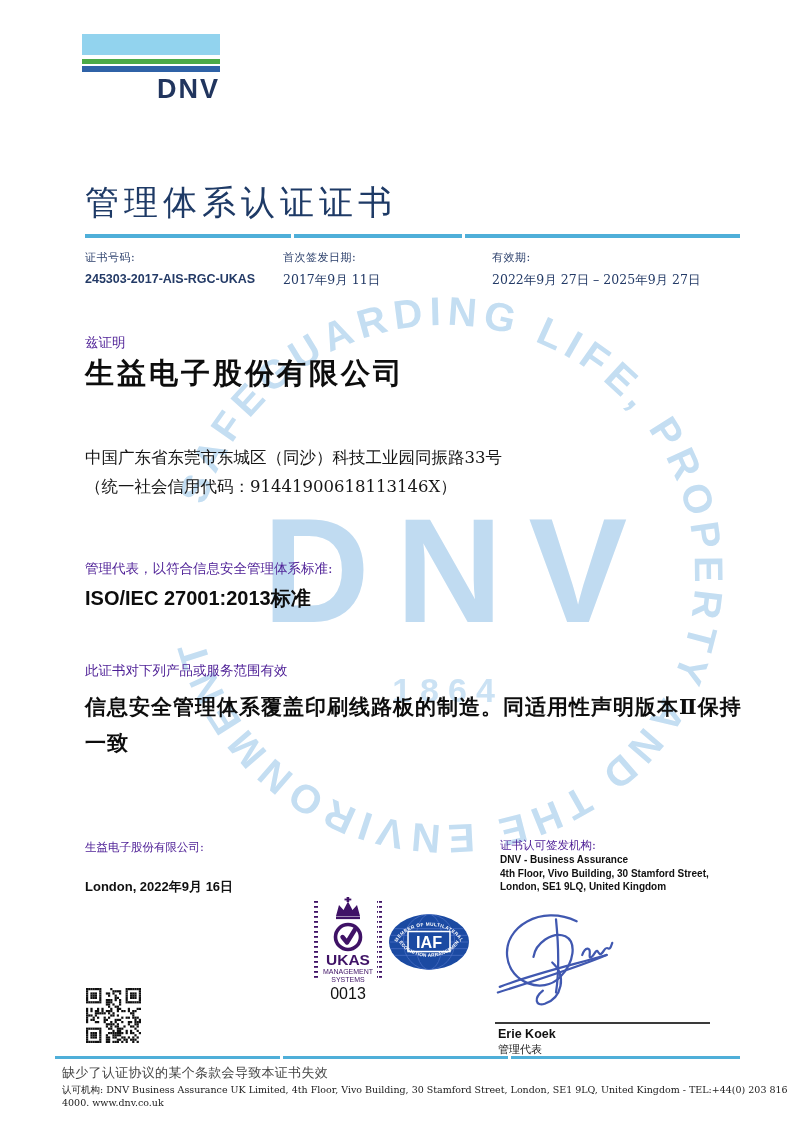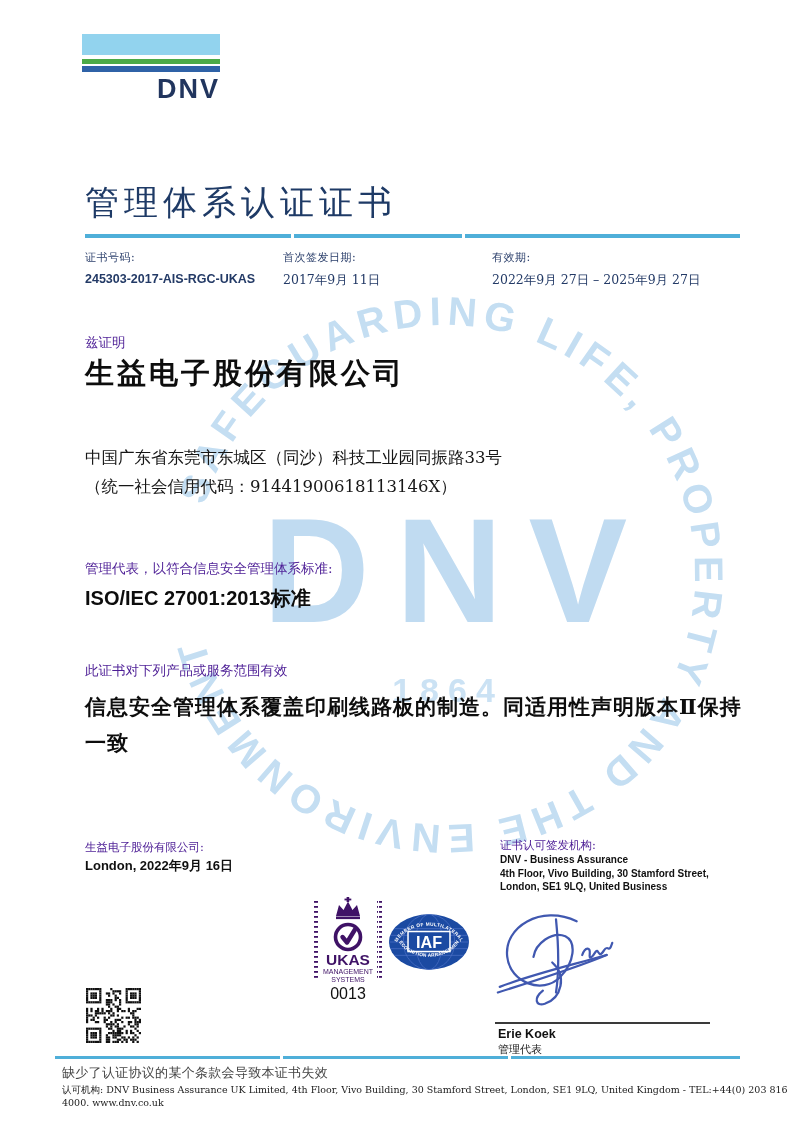--- a/index.html
+++ b/index.html
@@ -46,21 +46,21 @@
   .lead{font-size:13.5px;color:#4c1d95;}
   .company-name{
     position:absolute;left:85px;top:354px;
     font-size:29px;font-weight:700;color:#0d0d0d;letter-spacing:3px;
   }
   .address{position:absolute;left:85px;top:443px;font-size:16.5px;color:#161616;line-height:29px;}
 
   .standard-name{margin-top:7px;font-size:20px;font-weight:700;color:#0d0d0d;}
   .scope-text{margin-top:9px;font-size:21px;font-weight:700;color:#0d0d0d;line-height:36px;letter-spacing:1px;}
 
-  .issue-value{margin-top:2px;font-size:13px;font-weight:700;color:#101010;}
+  .issue-value{margin-top:23px;font-size:13px;font-weight:700;color:#101010;}
   .issuer-line{font-size:10px;font-weight:700;color:#101010;line-height:13.5px;}
 
   .ukas-number{position:absolute;left:313px;top:985px;width:70px;text-align:center;font-size:16px;color:#111;}
 
   .sig-line{position:absolute;left:495px;top:1022px;width:215px;height:2px;background:#3a3a3a;}
   .sig-name{position:absolute;left:498px;top:1027px;font-size:12.5px;font-weight:700;color:#101010;}
   .sig-title{position:absolute;left:498px;top:1042px;font-size:11px;color:#222;}
 
   .footer-line1{position:absolute;left:62px;top:1064px;font-size:13px;color:#454545;letter-spacing:0.3px;}
   .footer-line2{position:absolute;left:62px;top:1084px;font-size:9.5px;color:#202020;}
@@ -129,21 +129,21 @@
 
     <div class="abs" style="left:85px;top:840px;">
       <div class="lead serif" style="font-size:11.5px;">生益电子股份有限公司:</div>
       <div class="issue-value sans">London, 2022年9月 16日</div>
     </div>
 
     <div class="abs" style="left:500px;top:838px;">
       <div class="lead serif" style="font-size:11.5px;margin-bottom:0;">证书认可签发机构:</div>
       <div class="issuer-line">DNV - Business Assurance</div>
       <div class="issuer-line">4th Floor, Vivo Building, 30 Stamford Street,</div>
-      <div class="issuer-line">London, SE1 9LQ, United Business</div>
+      <div class="issuer-line">London, SE1 9LQ, United Kingdom</div>
     </div>
 
     <svg class="abs" style="left:313px;top:896px;" width="70" height="88" viewBox="0 0 70 88">
       <defs>
         <pattern id="ticks" width="6" height="5" patternUnits="userSpaceOnUse">
           <rect width="5" height="1.8" fill="#3f1266"></rect>
         </pattern>
       </defs>
       <rect x="1" y="3" width="5" height="82" fill="url(#ticks)"></rect>
       <rect x="64" y="3" width="5" height="82" fill="url(#ticks)"></rect>

